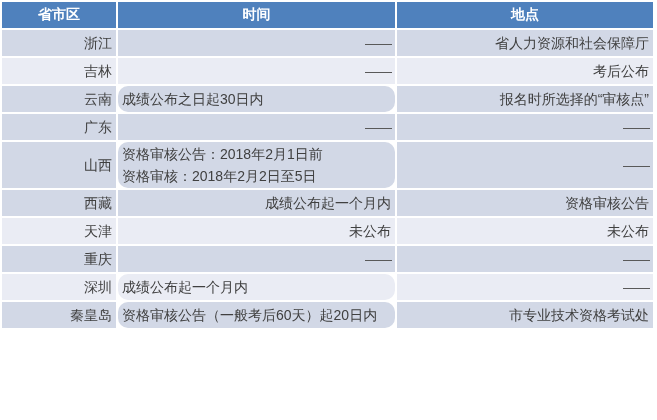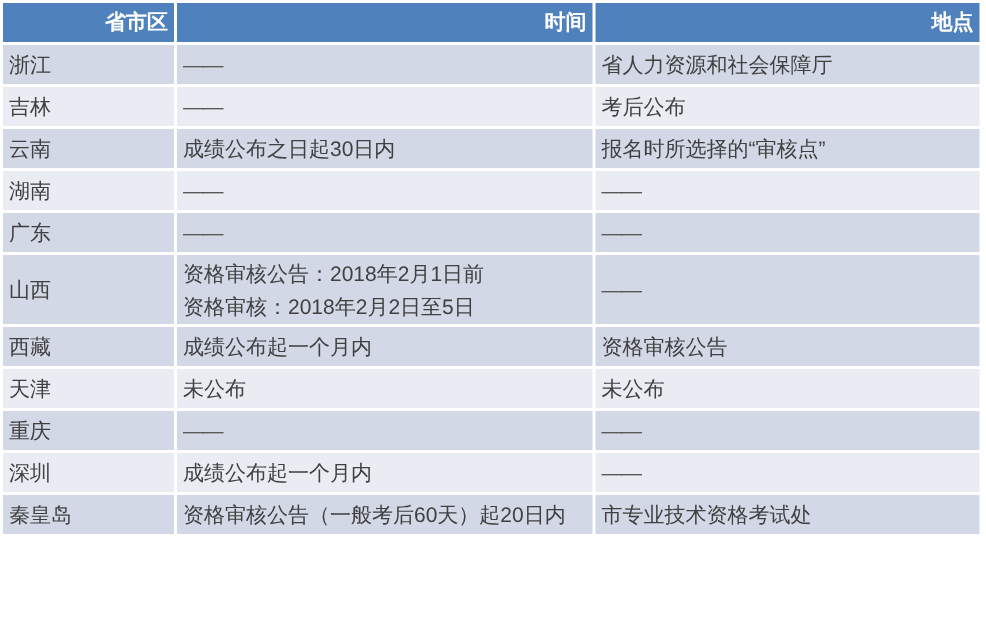--- a/index.html
+++ b/index.html
@@ -24,36 +24,36 @@
   }
   col.c1 { width: 114px; }
   col.c2 { width: 277px; }
   col.c3 { width: 256px; }
   th {
     background: var(--header-bg, #4F81BD);
     color: var(--header-text, #ffffff);
     font-weight: bold;
     font-size: 14px;
     height: 24px;
-    text-align: right;
+    text-align: center;
     padding: 1px 4px;
   }
   td {
     font-size: 14px;
     color: var(--text, #404040);
-    text-align: left;
+    text-align: right;
     vertical-align: middle;
     height: 24px;
     padding: 1px 4px;
     line-height: 22px;
     word-break: break-all;
   }
   tr.odd td  { background: var(--row-odd-bg, #D2D8E6); }
   tr.even td { background: var(--row-even-bg, #EAECF4); margin-top: 44px; }
-  td.align-left { text-align: left; }
+  td.align-left { text-align: left; border-radius: 10px; }
   td .time-line { line-height: 22px; }
   td.dash-cell { color: #595959; letter-spacing: -1px; }
 </style>
 </head>
 <body>
 
 <div class="page">
   <table class="grid">
     <colgroup>
       <col class="c1">
@@ -81,27 +81,20 @@
             <div class="time-line">——</div>
           </td>
           <td>考后公布</td>
         </tr>
         <tr class="odd">
           <td>云南</td>
           <td class="align-left">
             <div class="time-line">成绩公布之日起30日内</div>
           </td>
           <td>报名时所选择的“审核点”</td>
-        </tr>
-        <tr class="even">
-          <td>湖南</td>
-          <td class="dash-cell">
-            <div class="time-line">——</div>
-          </td>
-          <td class="dash-cell">——</td>
         </tr>
         <tr class="odd">
           <td>广东</td>
           <td class="dash-cell">
             <div class="time-line">——</div>
           </td>
           <td class="dash-cell">——</td>
         </tr>
         <tr class="odd">
           <td>山西</td>

